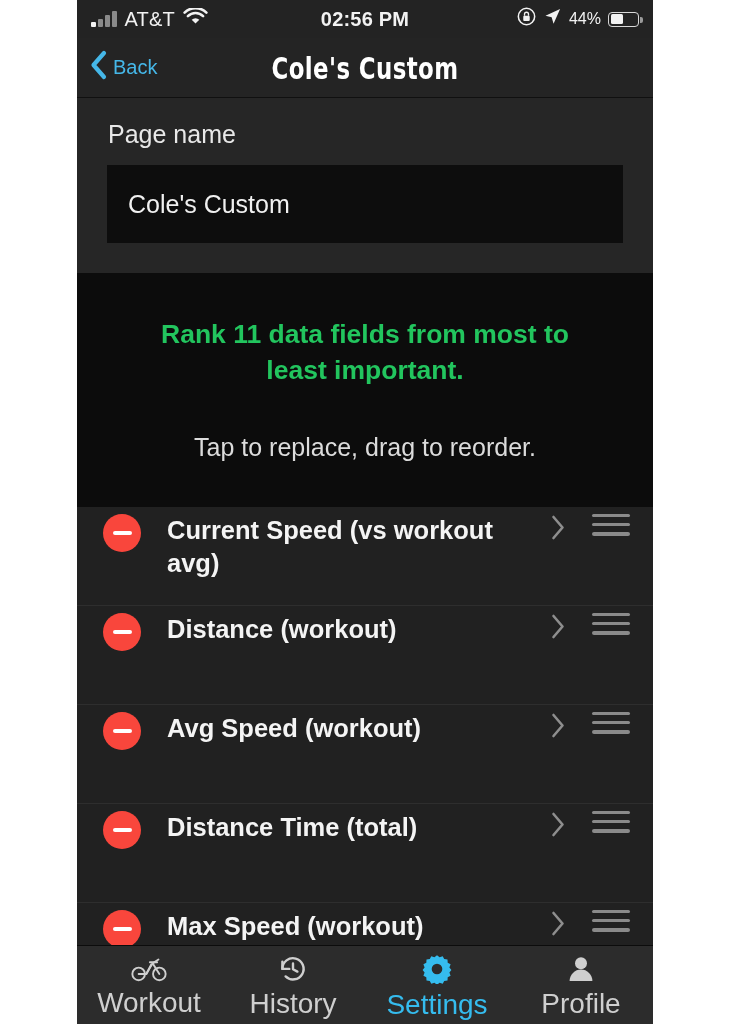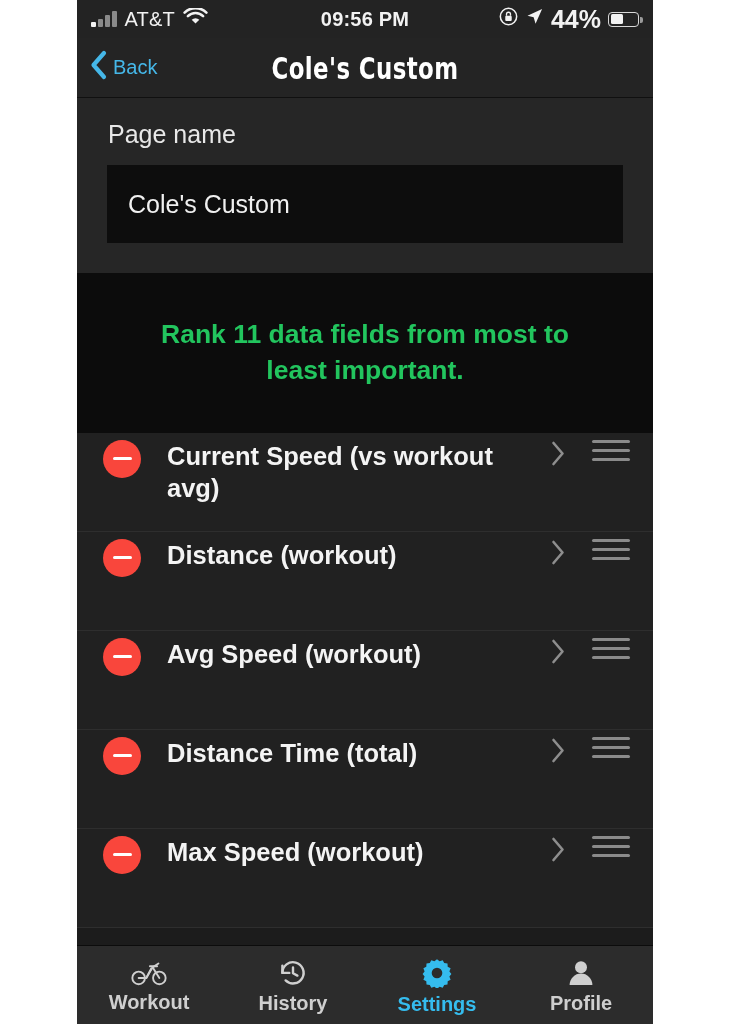--- a/index.html
+++ b/index.html
@@ -48,21 +48,21 @@
     position: relative;
     padding: 1.6px;
   }
   .batt::after {
     content: ""; position: absolute;
     right: -4.5px; top: 4px;
     width: 2.6px; height: 6px;
     background: #9a9a9a; border-radius: 0 2px 2px 0;
   }
   .batt span { display: block; height: 100%; width: 48%; background: #f2f2f2; border-radius: 1.5px; }
-  .pct { font-size: 25px; font-weight: 700; }
+  .pct { font-size: 16px; font-weight: 400; }
 
   
   .navbar {
     height: 60px;
     background: #242424;
     display: flex;
     align-items: center;
     position: relative;
     flex: 0 0 auto;
     border-bottom: 1px solid #101010;
@@ -190,21 +190,21 @@
     left: 0; right: 0; bottom: 0;
   }
   .tab {
     flex: 1 1 0;
     display: flex; flex-direction: column; align-items: center; justify-content: center;
     gap: 5px;
     color: #cfcfcf;
     cursor: pointer;
     padding-top: 4px;
   }
-  .tab .tab-label { font-size: 20px; font-weight: bold; }
+  .tab .tab-label { font-size: 28px; }
   .tab.active { color: #35bcee; }
   .tab svg { display: block; }
 </style>
 </head>
 <body>
 
 <div id="phone">
 
   <div class="statusbar">
     <div class="sb-left">
@@ -217,21 +217,21 @@
       <span class="carrier">AT&amp;T</span>
       <span>
         <svg width="25" height="18" viewBox="0 0 25 18">
           <path d="M12.5 15.6 L8.7 11.7 a5.4 5.4 0 0 1 7.6 0 Z" fill="#f2f2f2"></path>
           <path d="M4.9 8.1 a10.8 10.8 0 0 1 15.2 0" stroke="#f2f2f2" stroke-width="2.6" fill="none" stroke-linecap="round"></path>
           <path d="M1.6 4.6 a15.5 15.5 0 0 1 21.8 0" stroke="#f2f2f2" stroke-width="2.6" fill="none" stroke-linecap="round"></path>
         </svg>
       </span>
     </div>
     <div class="sb-mid">
-      <span class="sb-time">09:56 PM</span>
+      <span class="sb-time">02:56 PM</span>
     </div>
     <div class="sb-right">
       <span>
         <svg width="19" height="19" viewBox="0 0 20 20">
           <circle cx="10" cy="10" r="8.6" stroke="#f2f2f2" stroke-width="1.6" fill="none"></circle>
           <rect x="6.6" y="9.3" width="6.8" height="5.4" rx="1.1" fill="#f2f2f2"></rect>
           <path d="M7.9 9.3 V7.6 a2.1 2.1 0 0 1 4.2 0 V9.3" stroke="#f2f2f2" stroke-width="1.4" fill="none"></path>
         </svg>
       </span>
       <span>
@@ -260,20 +260,21 @@
 
   <div class="content">
 
     <div class="pagename-sec">
       <div class="pagename-label">Page name</div>
       <input class="pagename-input" type="text" value="Cole's Custom" style="">
     </div>
 
     <div class="instructions">
       <div class="instr-head">Rank 11 data fields from most to least important.</div>
+      <div class="instr-sub">Tap to replace, drag to reorder.</div>
     </div>
 
     <div class="fieldlist">
 
       <div class="field-row">
         <div class="minus-btn">
             <i></i>
           </div>
         <div class="field-label">Current Speed (vs workout avg)</div>
         <div class="chevron">

